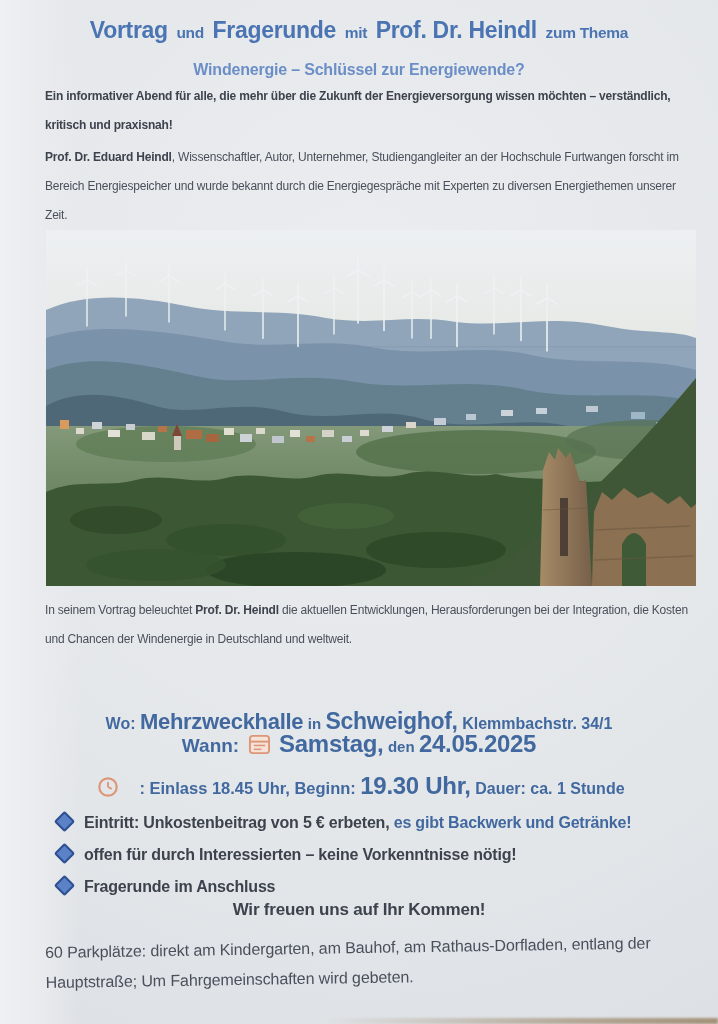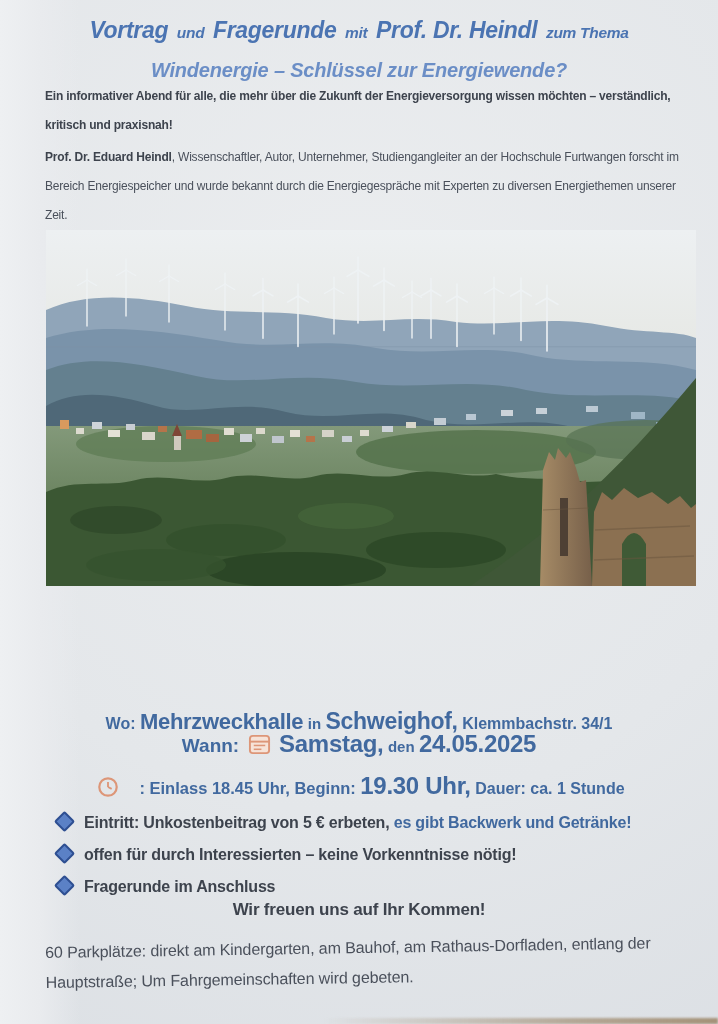--- a/index.html
+++ b/index.html
@@ -10,25 +10,25 @@
       linear-gradient(90deg, #eef0f2 0px, #e9ebee 40px, rgba(233,235,238,0) 80px),
       radial-gradient(120% 90% at 50% 30%, #ebedef 0%, #e4e7ea 55%, #dadee3 100%);
   }
   .flyer::after{ 
     content:"";position:absolute;left:0;bottom:0;width:100%;height:6px;
     background:linear-gradient(90deg, rgba(0,0,0,0) 45%, rgba(146,120,85,.55) 80%, rgba(146,120,85,.75) 100%);
     filter:blur(1px);
   }
   .abs{position:absolute;}
   
-  .title{left:0;top:8px;width:100%;text-align:center;margin:0;font-weight:bold;font-style:italic;}
+  .title{left:0;top:8px;width:100%;text-align:center;margin:0;font-weight:bold;}
   .t-line{display:block;line-height:38px;letter-spacing:-0.3px;color:var(--title-blue,#4f77b4);}
   .t-line .big{font-size:23px;}
   .t-line .sm{font-size:15.5px;}
-  .t-line2{display:block;line-height:36px;font-size:20px;letter-spacing:-0.2px;color:var(--title-blue-light,#6d8fc6);}
+  .t-line2{display:block;line-height:36px;font-size:16px;letter-spacing:-0.2px;color:var(--title-blue-light,#6d8fc6);}
   
   .para{margin:0;font-size:12px;line-height:29px;letter-spacing:-0.2px;}
   .intro{left:45px;top:82px;width:648px;font-weight:bold;color:var(--text-dark,#3d434d);}
   .about{left:45px;top:143px;width:650px;color:var(--text-medium,#4a505b);}
   .about b{color:var(--text-dark,#3d434d);}
   .talk{left:45px;top:596px;width:650px;color:var(--text-medium,#4a505b);}
   .talk b{color:var(--text-dark,#3d434d);}
   
   .photo{left:46px;top:230px;width:650px;height:356px;}
   .photo svg{display:block;width:100%;height:100%;}
@@ -186,20 +186,21 @@
         <use href="#wt" transform="translate(366,62)"></use>
         <use href="#wt" transform="translate(385,60) scale(1.05)"></use>
         <use href="#wt" transform="translate(411,66) scale(1.1)"></use>
         <use href="#wt" transform="translate(448,58)"></use>
         <use href="#wt" transform="translate(475,60) scale(1.1)"></use>
         <use href="#wt" transform="translate(501,68) scale(1.15)"></use>
       </g>
     </svg>
   </div>
 
+  <p class="abs para talk"><span>In seinem Vortrag beleuchtet</span> <b>Prof. Dr. Heindl</b> <span>die aktuellen Entwicklungen, Herausforderungen bei der Integration, die Kosten und Chancen der Windenergie in Deutschland und weltweit.</span></p>
 
   <div class="abs infoline where">
     <span class="w-sm">Wo:</span>
     <span class="w-lg">Mehrzweckhalle</span>
     <span class="w-in">in</span>
     <span class="w-xl">Schweighof,</span>
     <span class="w-md">Klemmbachstr. 34/1</span>
   </div>
 
   <div class="abs infoline when">

